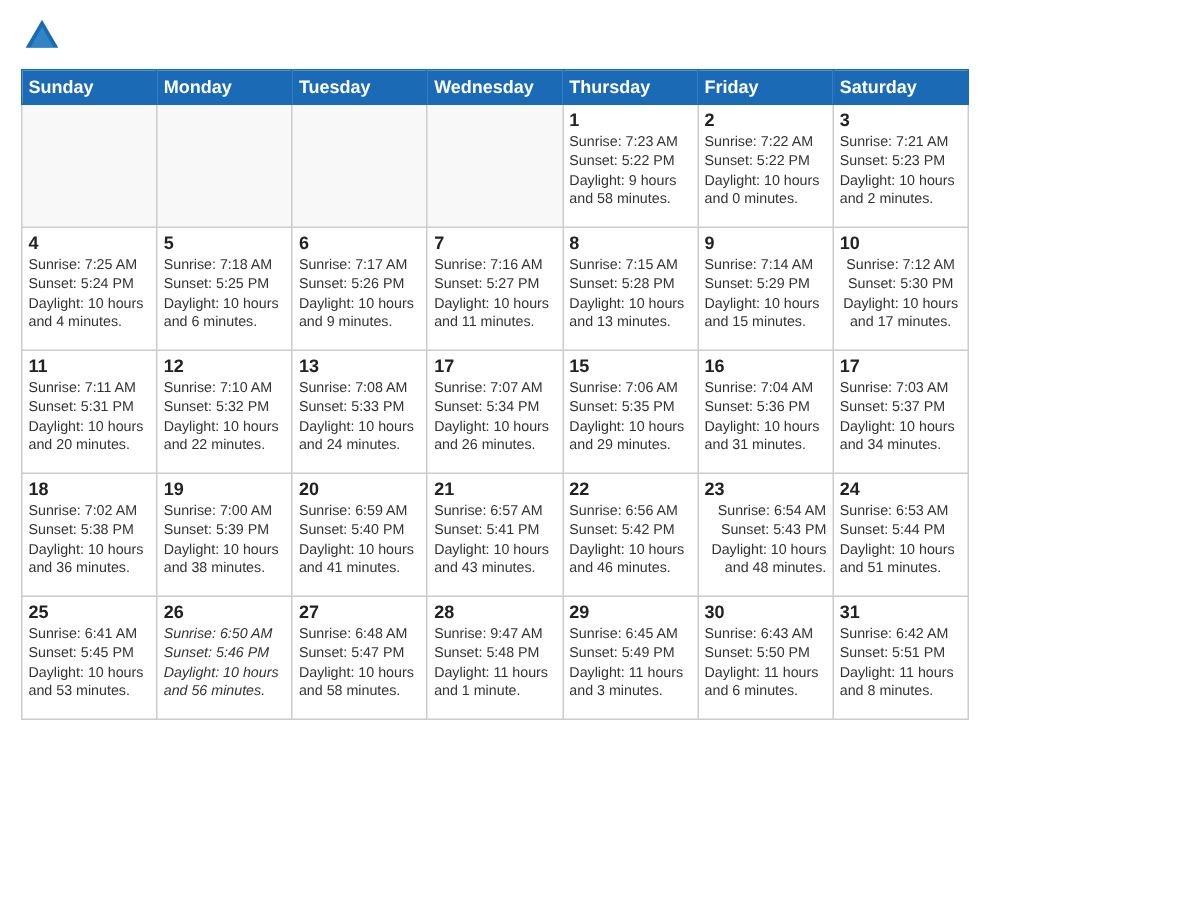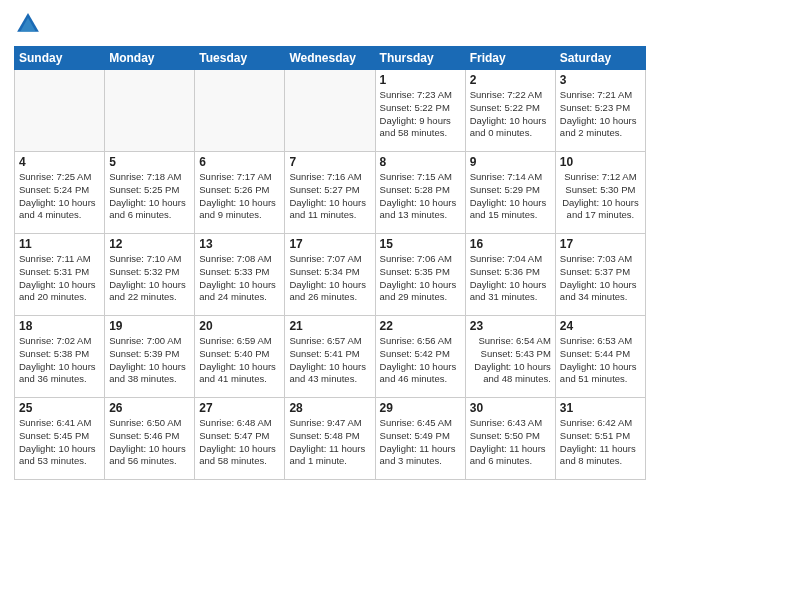--- a/index.html
+++ b/index.html
@@ -305,21 +305,21 @@
         <tr>
           <td>
             <span class="day-num">25</span>
             <div class="day-info" style="white-space: pre-line;">Sunrise: 6:41 AM
 Sunset: 5:45 PM
 Daylight: 10 hours
 and 53 minutes.</div>
           </td>
           <td>
             <span class="day-num">26</span>
-            <div class="day-info" style="white-space: pre-line;">Sunrise: 6:50 AM
+            <div class="day-info" style="white-space: pre-line; font-style: italic;">Sunrise: 6:50 AM
 Sunset: 5:46 PM
 Daylight: 10 hours
 and 56 minutes.</div>
           </td>
           <td>
             <span class="day-num">27</span>
             <div class="day-info" style="white-space: pre-line;">Sunrise: 6:48 AM
 Sunset: 5:47 PM
 Daylight: 10 hours
 and 58 minutes.</div>

